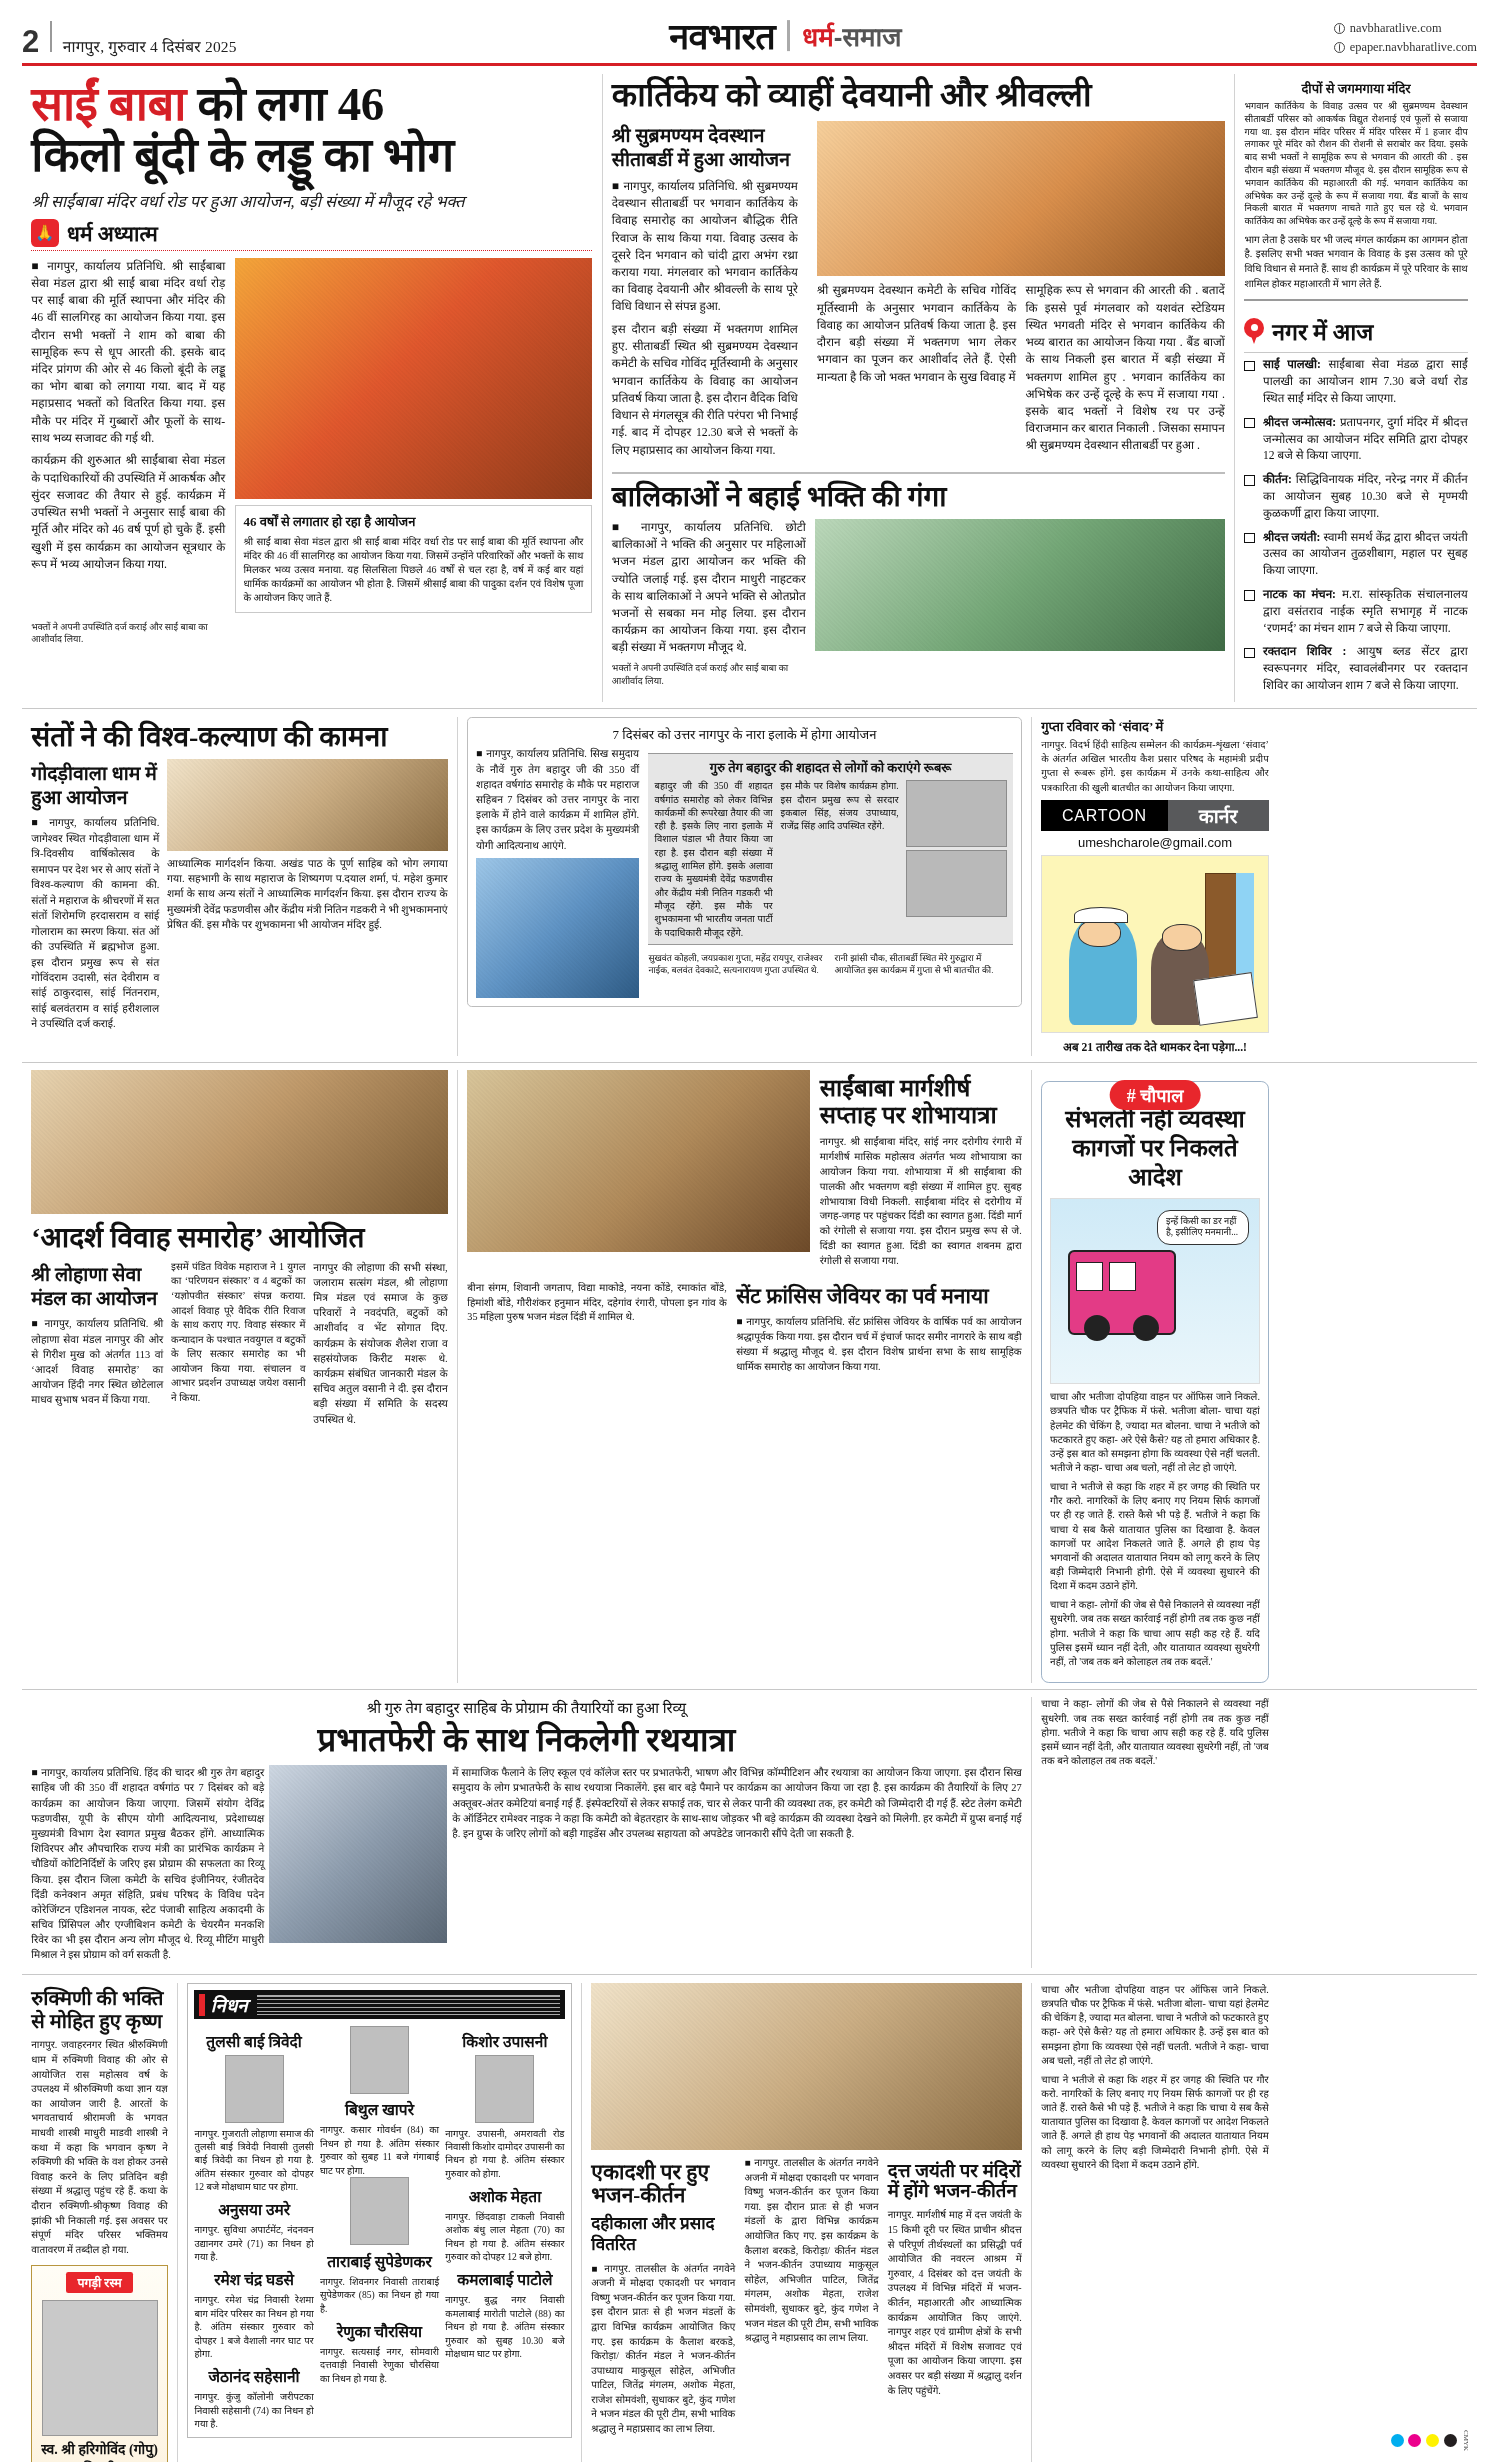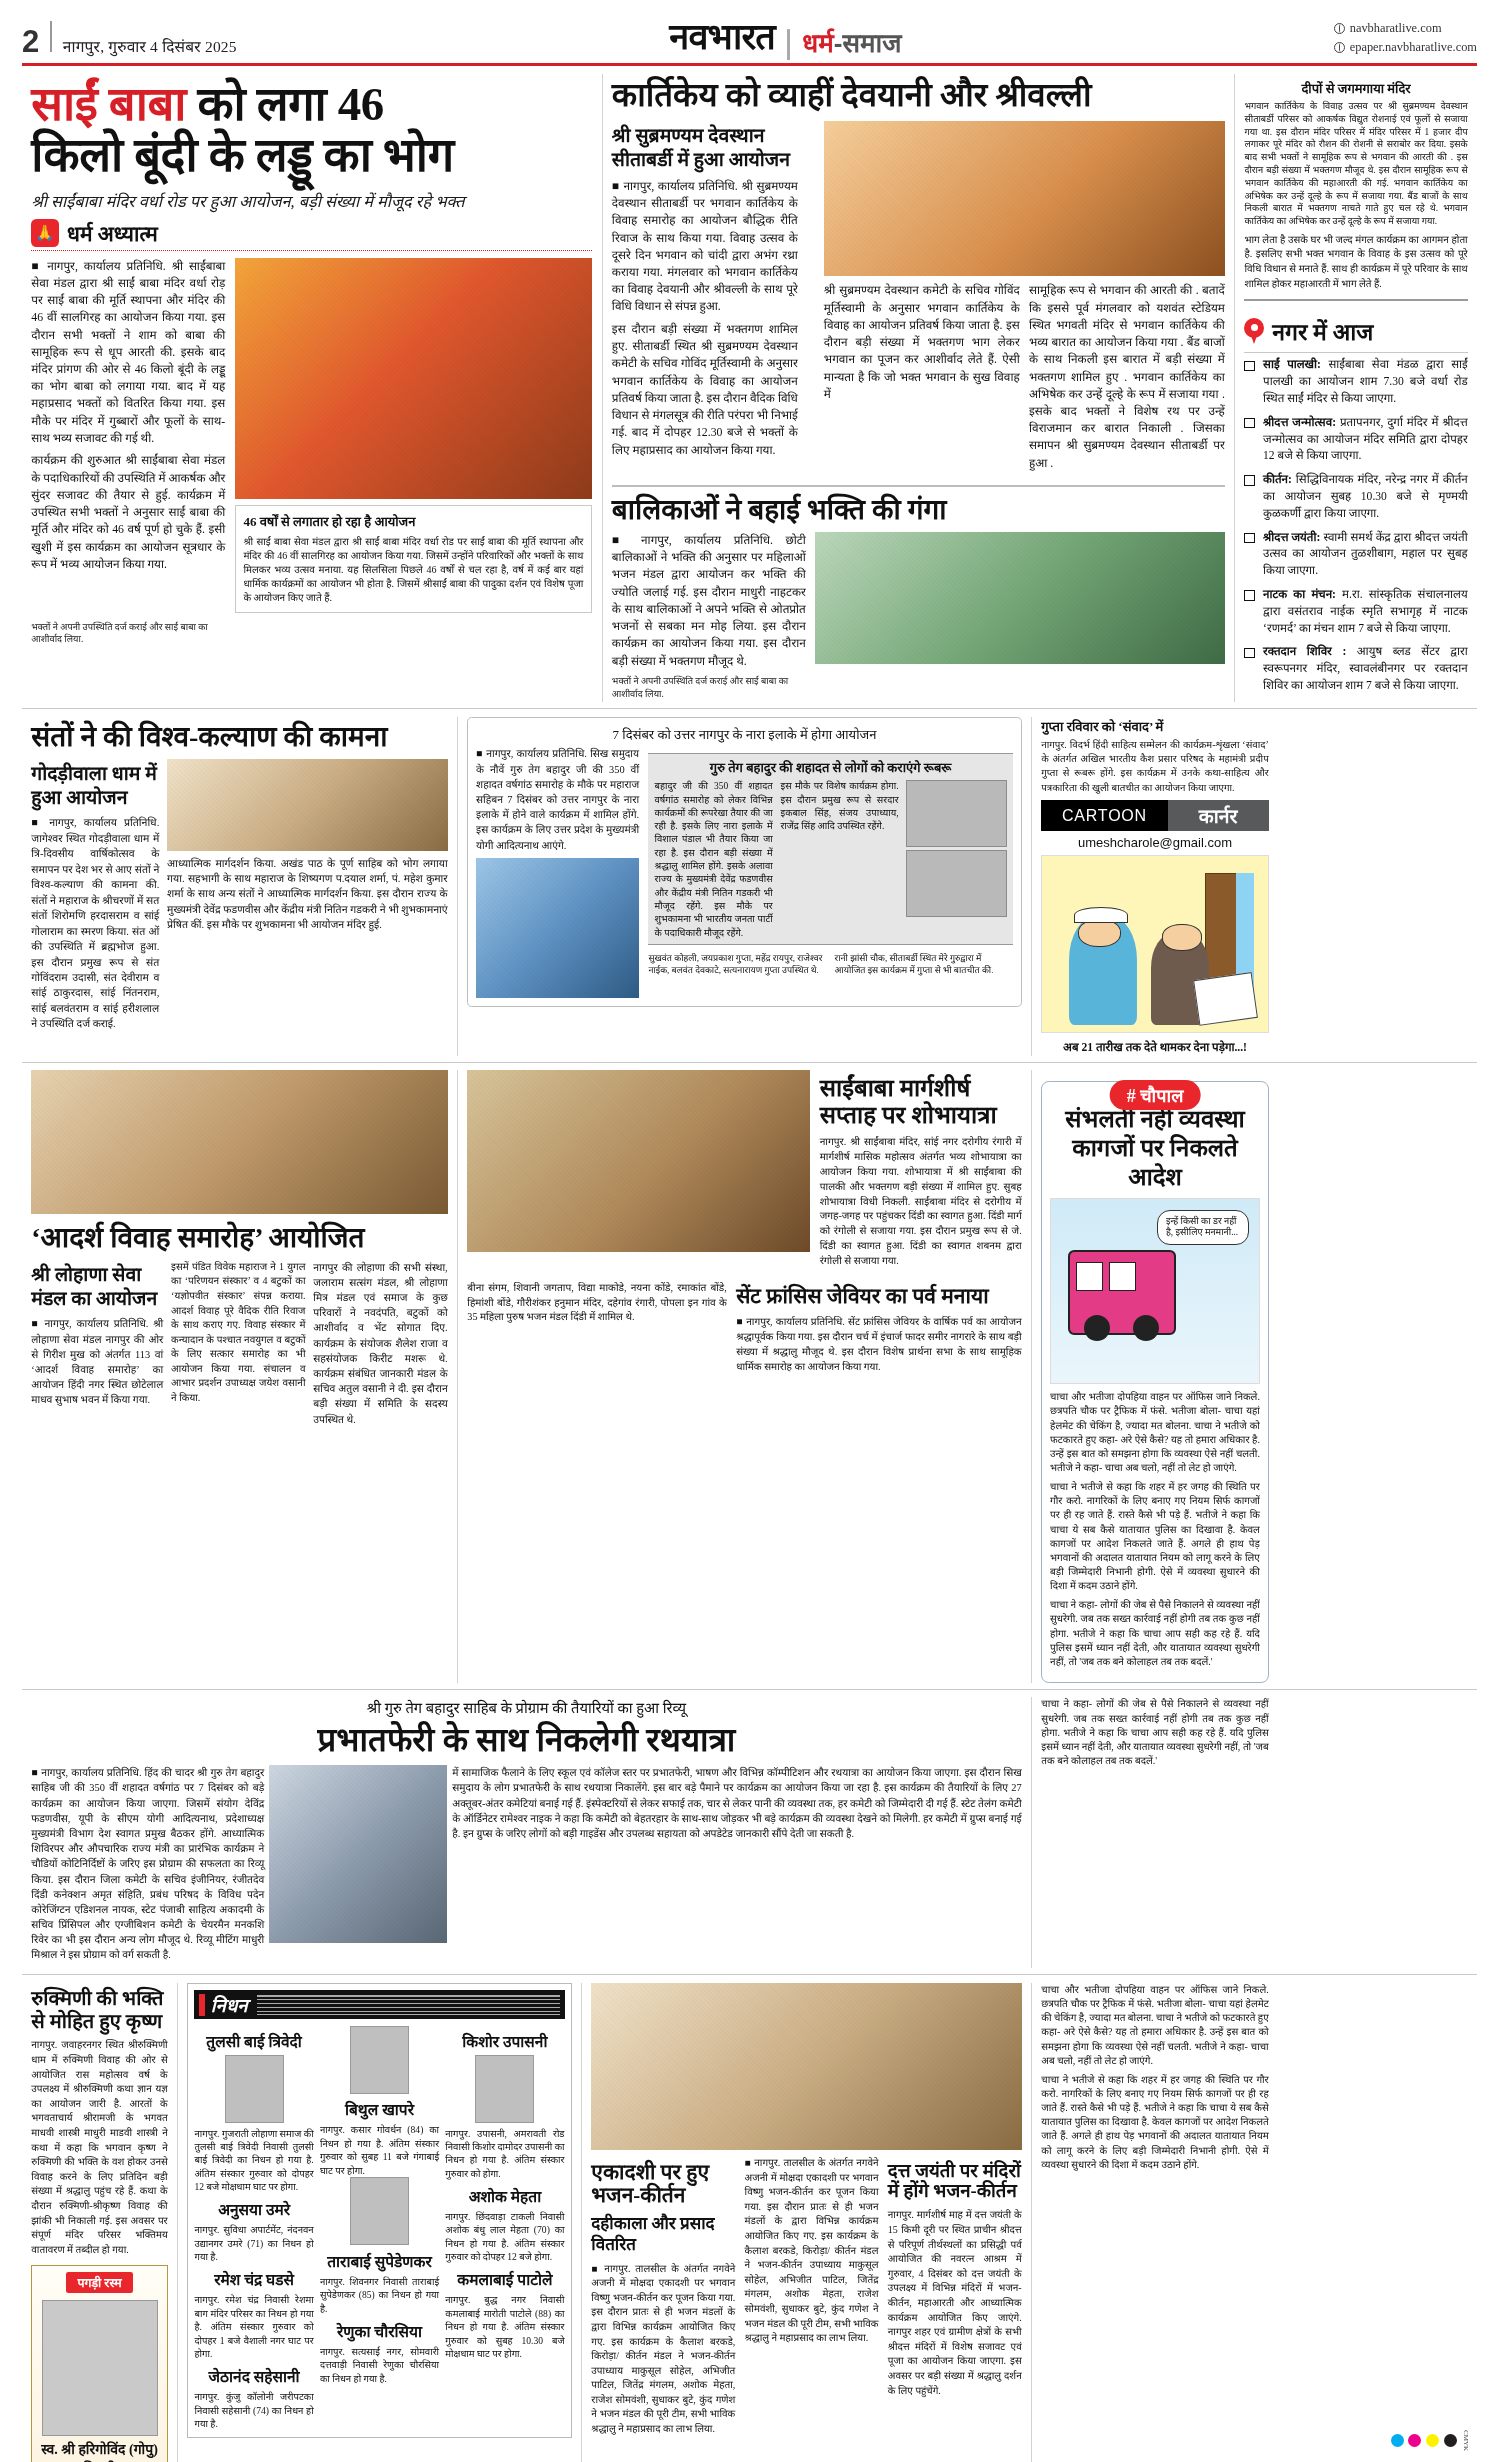--- a/index.html
+++ b/index.html
@@ -14,21 +14,21 @@
     position:relative;
   }
   .page { width:1499px; height:2462px; position:relative; padding:0 22px; }
 
   
   .masthead { display:flex; align-items:flex-end; justify-content:space-between; height:57px; padding-top:14px; }
   .mh-left { display:flex; align-items:baseline; gap:11px; }
   .pageno { font-size:31px; font-weight:700; color:#333; line-height:1; font-family:"Liberation Sans",sans-serif;}
   .mh-divider { width:1.6px; height:31px; background:#999; }
   .dateline { font-size:15.5px; color:#222; letter-spacing:0.2px; }
-  .mh-center { display:flex; align-items:flex-end; gap:12.4px; transform:translateY(3.1px); }
+  .mh-center { display:flex; align-items:center; gap:12.4px; transform:translateY(3.1px); }
   .logo { font-size:36px; font-weight:700; letter-spacing:-0.8px; color:#111; font-family:"Liberation Sans",sans-serif; }
   .logo-bar { width:2.3px; height:31px; background:#aaa; }
   .section-name { font-size:26px; font-weight:700; font-family:"Liberation Sans",sans-serif; }
   .section-name .red { color:#d61f26; }
   .section-name .gray { color:#555; }
   .mh-right { font-size:12.4px; color:#333; text-align:left; line-height:1.55; }
   .mh-right div { display:flex; align-items:center; gap:4.7px; }
   .globe { display:inline-block; width:11px; height:11px; border:1.2px solid #444; border-radius:50%; position:relative; }
   .globe::after{content:"";position:absolute;left:3.9px;top:0;width:2.3px;height:9.3px;border-left:1.2px solid #444;border-radius:50%;}
 
@@ -216,21 +216,21 @@
         </div>
       </div>
       <div style="display:flex;gap:9.3px;margin-top:1.6px">
         <div style="width:194px" class="small-cap">भक्तों ने अपनी उपस्थिति दर्ज कराई और साईं बाबा का आशीर्वाद लिया.</div>
         <div style="flex:1"></div>
       </div>
     </div>
 
     <div class="col" style="width:644px">
       <h2 class="hl-xl">कार्तिकेय को व्याहीं देवयानी और श्रीवल्ली</h2>
-      <div style="display:flex;gap:26px">
+      <div style="display:flex;gap:19px">
         <div style="width:186px">
           <h3 class="sub">श्री सुब्रमण्यम देवस्थान सीताबर्डी में हुआ आयोजन</h3>
           <p class="body">■ नागपुर, कार्यालय प्रतिनिधि. श्री सुब्रमण्यम देवस्थान सीताबर्डी पर भगवान कार्तिकेय के विवाह समारोह का आयोजन बौद्धिक रीति रिवाज के साथ किया गया. विवाह उत्सव के दूसरे दिन भगवान को चांदी द्वारा अभंग रथ्रा कराया गया. मंगलवार को भगवान कार्तिकेय का विवाह देवयानी और श्रीवल्ली के साथ पूरे विधि विधान से संपन्न हुआ.</p>
           <p class="body">इस दौरान बड़ी संख्या में भक्तगण शामिल हुए. सीताबर्डी स्थित श्री सुब्रमण्यम देवस्थान कमेटी के सचिव गोविंद मूर्तिस्वामी के अनुसार भगवान कार्तिकेय के विवाह का आयोजन प्रतिवर्ष किया जाता है. इस दौरान वैदिक विधि विधान से मंगलसूत्र की रीति परंपरा भी निभाई गई. बाद में दोपहर 12.30 बजे से भक्तों के लिए महाप्रसाद का आयोजन किया गया.</p>
         </div>
         <div style="flex:1">
           <div class="photo ph-g" style="height:155px">
               <div class="grain"></div>
             </div>
           <div style="display:flex;gap:9.3px;margin-top:6.2px">

